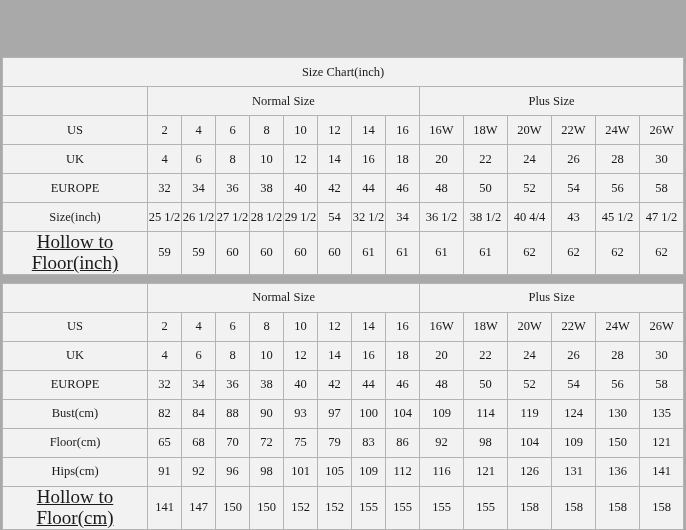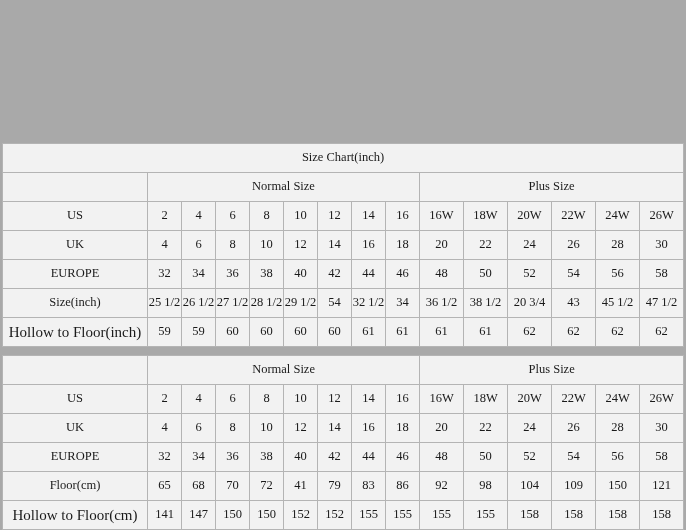--- a/index.html
+++ b/index.html
@@ -54,21 +54,22 @@
     background: #f2f2f2;
   }
   td.group-cell {
     font-size: 15px;
     height: 25px;
   }
   td.rowlabel {
     font-size: 14px;
   }
   td.rowlabel.small {
-    font-size: 15px;
+    font-size: 19px;
+    text-decoration: underline;
   }
   td.num {
     font-size: 12.5px;
   }
   td.corner {
     background: #f2f2f2;
   }
 </style>
 </head>
 <body>
@@ -152,21 +153,21 @@
           <td class="num">25 1/2</td>
           <td class="num">26 1/2</td>
           <td class="num">27 1/2</td>
           <td class="num">28 1/2</td>
           <td class="num">29 1/2</td>
           <td class="num">54</td>
           <td class="num">32 1/2</td>
           <td class="num">34</td>
           <td class="num">36 1/2</td>
           <td class="num">38 1/2</td>
-          <td class="num">20 3/4</td>
+          <td class="num">40 4/4</td>
           <td class="num">43</td>
           <td class="num">45 1/2</td>
           <td class="num">47 1/2</td>
         </tr>
 
 
         <tr>
           <td class="rowlabel small">Hollow to Floor(inch)</td>
           <td class="num">59</td>
           <td class="num">59</td>
@@ -248,39 +249,73 @@
           <td class="num">44</td>
           <td class="num">46</td>
           <td class="num">48</td>
           <td class="num">50</td>
           <td class="num">52</td>
           <td class="num">54</td>
           <td class="num">56</td>
           <td class="num">58</td>
         </tr>
 
+        <tr>
+          <td class="rowlabel">Bust(cm)</td>
+          <td class="num">82</td>
+          <td class="num">84</td>
+          <td class="num">88</td>
+          <td class="num">90</td>
+          <td class="num">93</td>
+          <td class="num">97</td>
+          <td class="num">100</td>
+          <td class="num">104</td>
+          <td class="num">109</td>
+          <td class="num">114</td>
+          <td class="num">119</td>
+          <td class="num">124</td>
+          <td class="num">130</td>
+          <td class="num">135</td>
+        </tr>
 
         <tr>
           <td class="rowlabel">Floor(cm)</td>
           <td class="num">65</td>
           <td class="num">68</td>
           <td class="num">70</td>
           <td class="num">72</td>
-          <td class="num">41</td>
+          <td class="num">75</td>
           <td class="num">79</td>
           <td class="num">83</td>
           <td class="num">86</td>
           <td class="num">92</td>
           <td class="num">98</td>
           <td class="num">104</td>
           <td class="num">109</td>
           <td class="num">150</td>
           <td class="num">121</td>
         </tr>
 
+        <tr>
+          <td class="rowlabel">Hips(cm)</td>
+          <td class="num">91</td>
+          <td class="num">92</td>
+          <td class="num">96</td>
+          <td class="num">98</td>
+          <td class="num">101</td>
+          <td class="num">105</td>
+          <td class="num">109</td>
+          <td class="num">112</td>
+          <td class="num">116</td>
+          <td class="num">121</td>
+          <td class="num">126</td>
+          <td class="num">131</td>
+          <td class="num">136</td>
+          <td class="num">141</td>
+        </tr>
 
         <tr>
           <td class="rowlabel small">Hollow to Floor(cm)</td>
           <td class="num">141</td>
           <td class="num">147</td>
           <td class="num">150</td>
           <td class="num">150</td>
           <td class="num">152</td>
           <td class="num">152</td>
           <td class="num">155</td>

